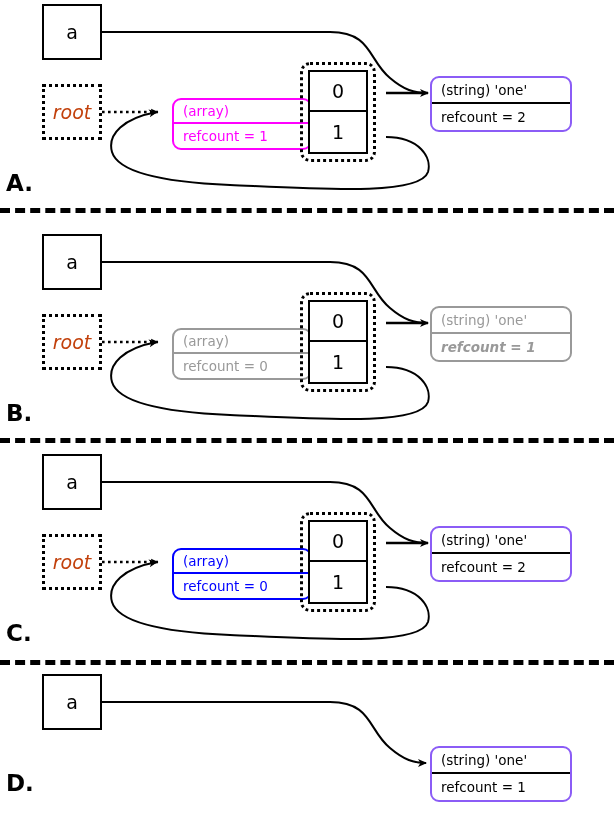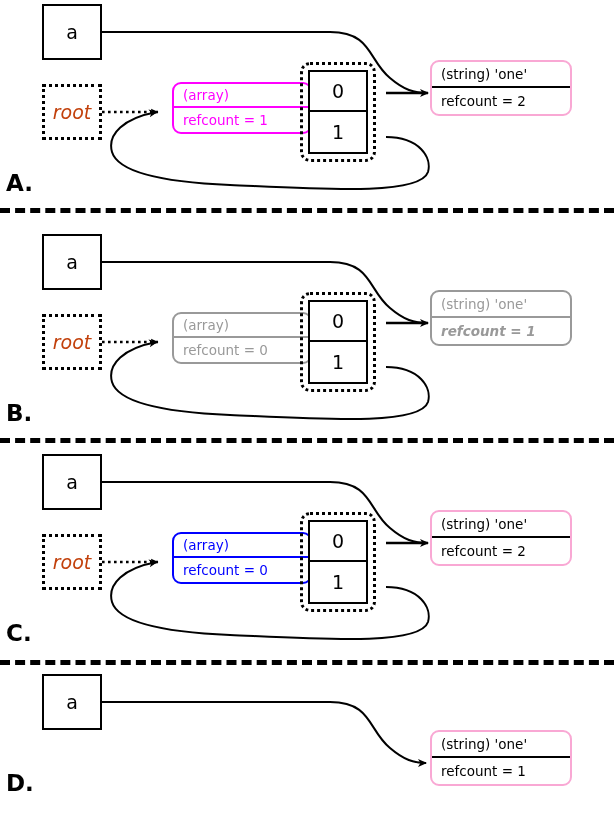--- a/index.html
+++ b/index.html
@@ -58,24 +58,25 @@
     align-items: center;
     justify-content: center;
     font-size: 19px;
     font-style: italic;
     color: #c2410c;
   }
   
   .record {
     position: absolute;
     box-sizing: border-box;
-    border: 2px solid #f9a8d4;
+    border: 2px solid #8b5cf6;
     border-radius: 9px;
     background: #ffffff;
     overflow: hidden;
+    margin-top: 16px;
   }
   .record .row {
     box-sizing: border-box;
     display: flex;
     align-items: center;
     padding: 0 9px;
     font-size: 13.5px;
     color: #000000;
     white-space: nowrap;
   }

